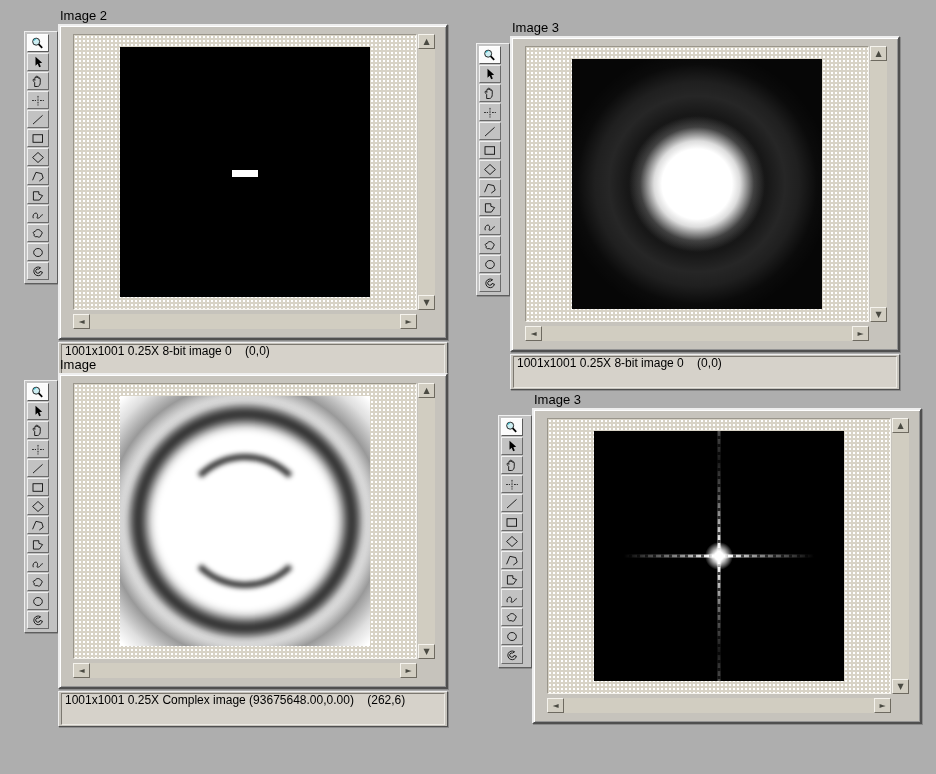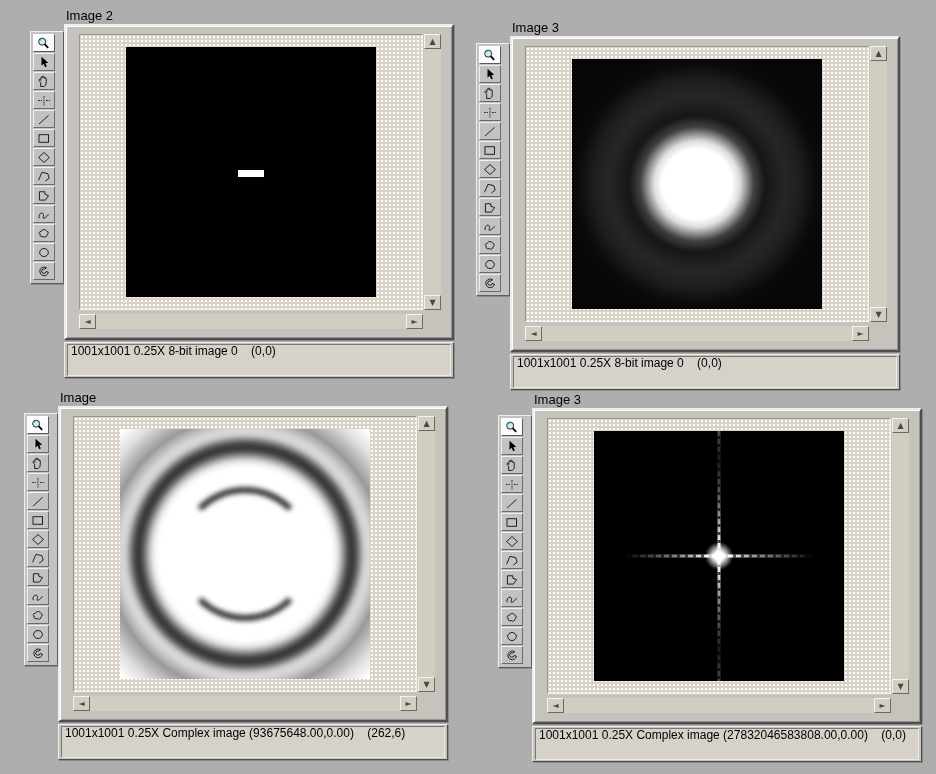--- a/index.html
+++ b/index.html
@@ -137,21 +137,21 @@
     width:100%;height:100%;box-sizing:border-box;
     background:#d6d2ca;
     border:1px solid;border-color:#7c7870 #eceae4 #eceae4 #7c7870;
     font-size:12px;line-height:13px;color:#000;white-space:pre;
     padding:0 3px;overflow:hidden;
   }
 </style>
 </head>
 <body>
 
-<section class="viewer-window" style="left:24px;top:10px;width:426px;height:354px;margin-left:6px;">
+<section class="viewer-window" style="left:24px;top:10px;width:426px;height:354px;">
   <div class="win-title">Image 2</div>
   <div class="tool-palette">
       <button class="tool-btn active">
         <span>
           <svg viewBox="0 0 21 18">
             <circle cx="8.3" cy="6.8" r="4.2" fill="#cdeef2" stroke="#000" stroke-width="1"></circle>
             <path d="M5.6 5.4a3 3 0 0 1 2.6-1.8" fill="none" stroke="#35b9cc" stroke-width="1.5"></path>
             <path d="M11.3 9.8l4.2 4.4" stroke="#000" stroke-width="2.1" fill="none"></path>
           </svg>
         </span>
@@ -371,21 +371,21 @@
     <div class="hscroll">
       <button class="sbtn">◄</button>
       <button class="sbtn">►</button>
     </div>
   </div>
   <div class="statusbar">
     <div class="status-field">1001x1001 0.25X 8-bit image 0    (0,0)</div>
   </div>
 </section>
 
-<section class="viewer-window" style="left:24px;top:392px;width:426px;height:354px;">
+<section class="viewer-window" style="left:24px;top:359px;width:426px;height:354px;">
   <div class="win-title">Image</div>
   <div class="tool-palette">
       <button class="tool-btn active">
         <span>
           <svg viewBox="0 0 21 18">
             <circle cx="8.3" cy="6.8" r="4.2" fill="#cdeef2" stroke="#000" stroke-width="1"></circle>
             <path d="M5.6 5.4a3 3 0 0 1 2.6-1.8" fill="none" stroke="#35b9cc" stroke-width="1.5"></path>
             <path d="M11.3 9.8l4.2 4.4" stroke="#000" stroke-width="2.1" fill="none"></path>
           </svg>
         </span>
@@ -607,16 +607,13 @@
     </div>
     <div class="vscroll">
       <button class="sbtn">▲</button>
       <button class="sbtn">▼</button>
     </div>
     <div class="hscroll">
       <button class="sbtn">◄</button>
       <button class="sbtn">►</button>
     </div>
   </div>
-  <div class="statusbar">
-    <div class="status-field">1001x1001 0.25X Complex image (27832046583808.00,0.00)    (0,0)</div>
-  </div>
 </section>
 
 </body></html>

